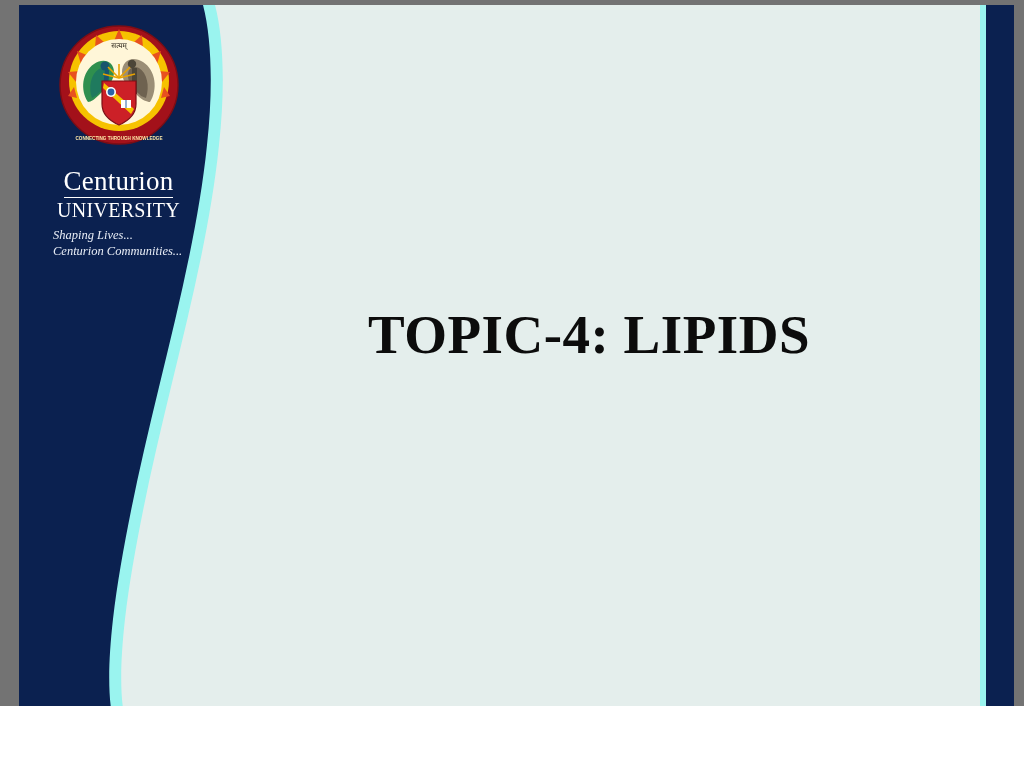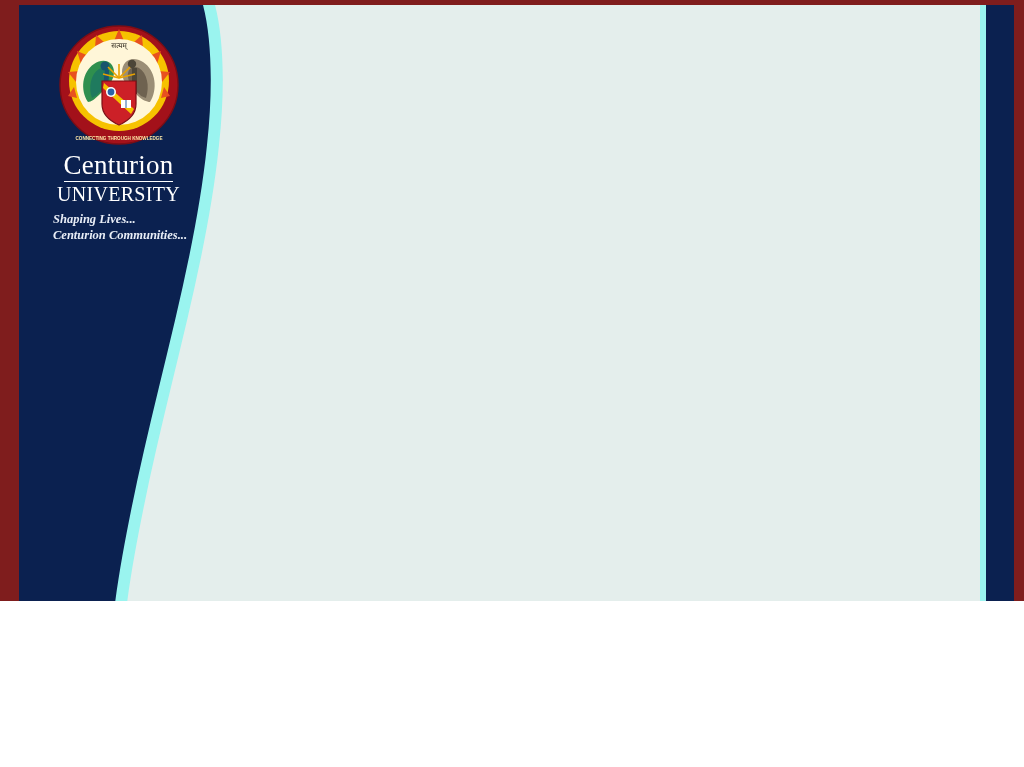--- a/index.html
+++ b/index.html
@@ -4,22 +4,22 @@
 <title>Slide</title>
 <style>
   html, body {
     margin: 0;
     padding: 0;
     background: #ffffff;
   }
   #slide-root {
     position: relative;
     width: 1024px;
-    height: 601px;
-    background: #7f1d1d;
+    height: 706px;
+    background: #737373;
     overflow: hidden;
     font-family: "Liberation Serif", "DejaVu Serif", serif;
   }
   
   .slide-canvas {
     position: absolute;
     left: 19px;
     top: 5px;
     width: 995px;
     height: 757px;
@@ -63,21 +63,21 @@
     text-align: center;
   }
   .crest {
     position: relative;
     width: 122px;
     height: 122px;
     margin: 0 auto;
   }
   .crest svg { display:block; }
   .wordmark {
-    margin-top: 6px;
+    margin-top: 22px;
     color: #ffffff;
   }
   .wordmark-main {
     font-family: "Liberation Serif", "DejaVu Serif", serif;
     font-size: 27px;
     line-height: 1.02;
     letter-spacing: 0.2px;
     color: #ffffff;
     display: inline-block;
     border-bottom: 1.6px solid #ffffff;
@@ -93,21 +93,20 @@
   }
   .tagline {
     margin-top: 6px;
     color: #e8edf6;
     font-family: "Liberation Serif", "DejaVu Serif", serif;
     font-style: italic;
     font-size: 12.5px;
     line-height: 1.35;
     text-align: left;
     padding-left: 17px;
-    font-weight: bold;
   }
   
   .title-area {
     position: absolute;
     left: 200px;
     top: 300px;
     width: 740px;
     text-align: center;
   }
   .slide-title {
@@ -223,15 +222,18 @@
       <div class="tagline">
         <div>Shaping Lives...</div>
         <div>Centurion Communities...</div>
       </div>
 
     </div>
 
     <div class="right-cyan-bar"></div>
     <div class="right-navy-bar"></div>
 
+    <div class="title-area">
+      <h1 class="slide-title">TOPIC-4: LIPIDS</h1>
+    </div>
 
   </div>
 </div>
 
 </body></html>

